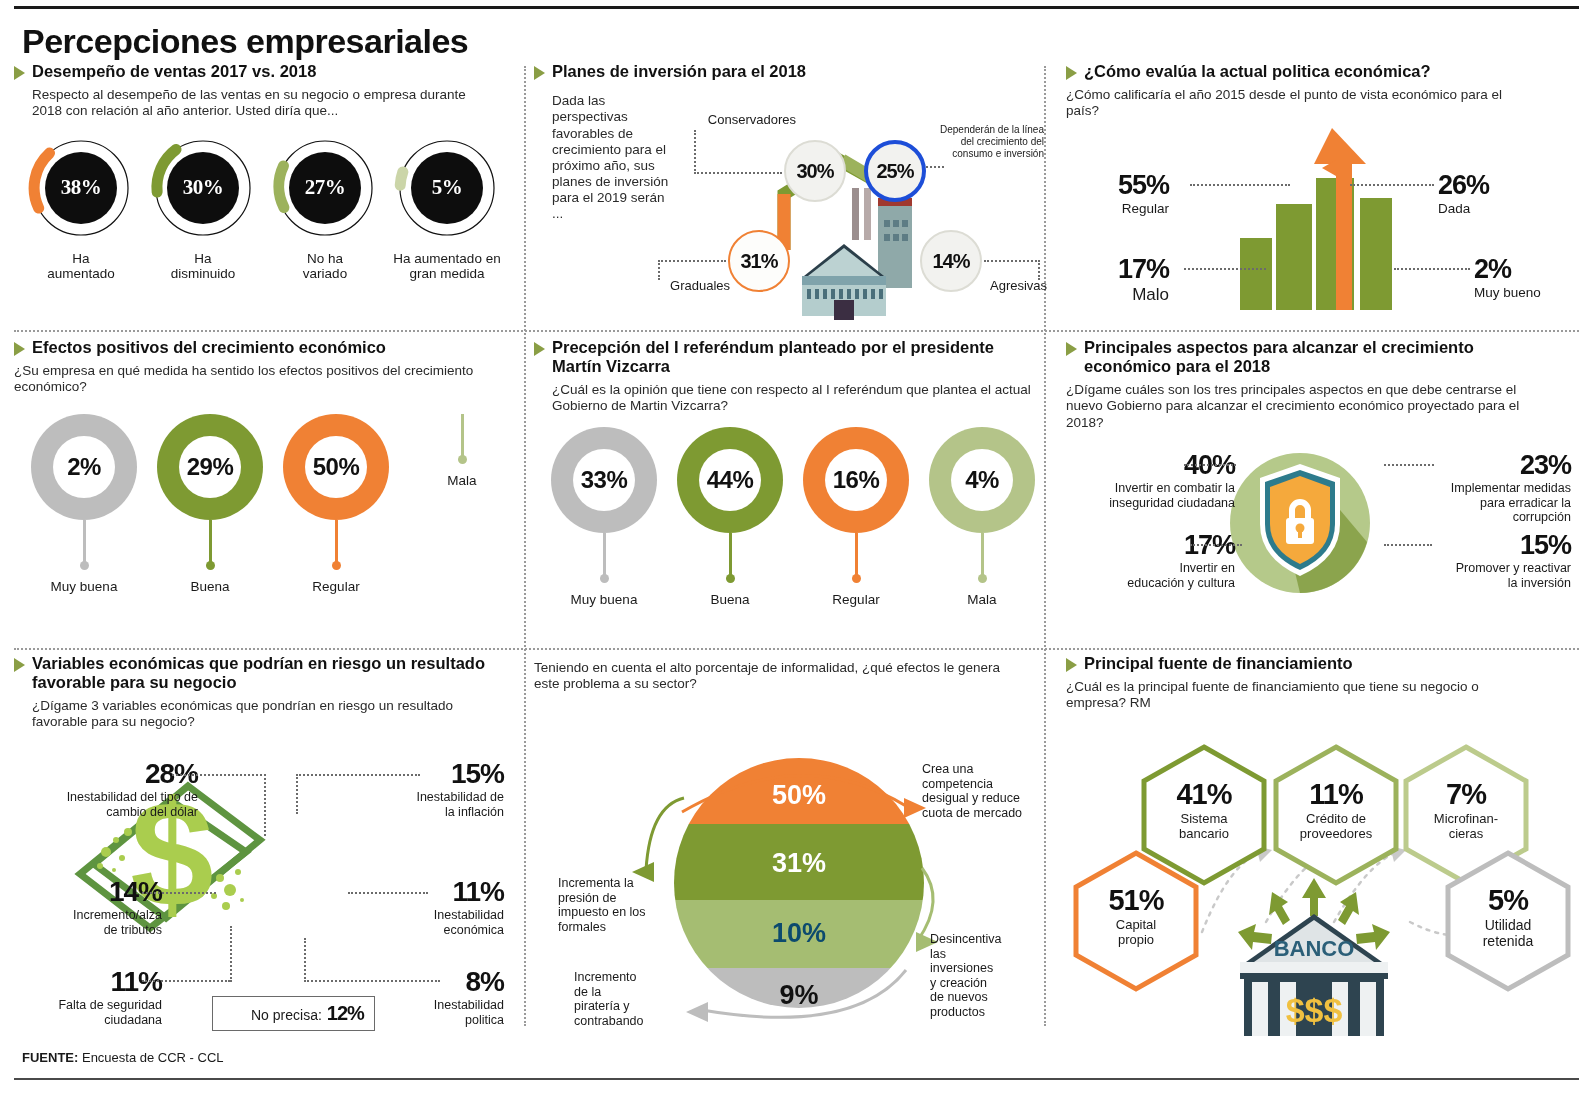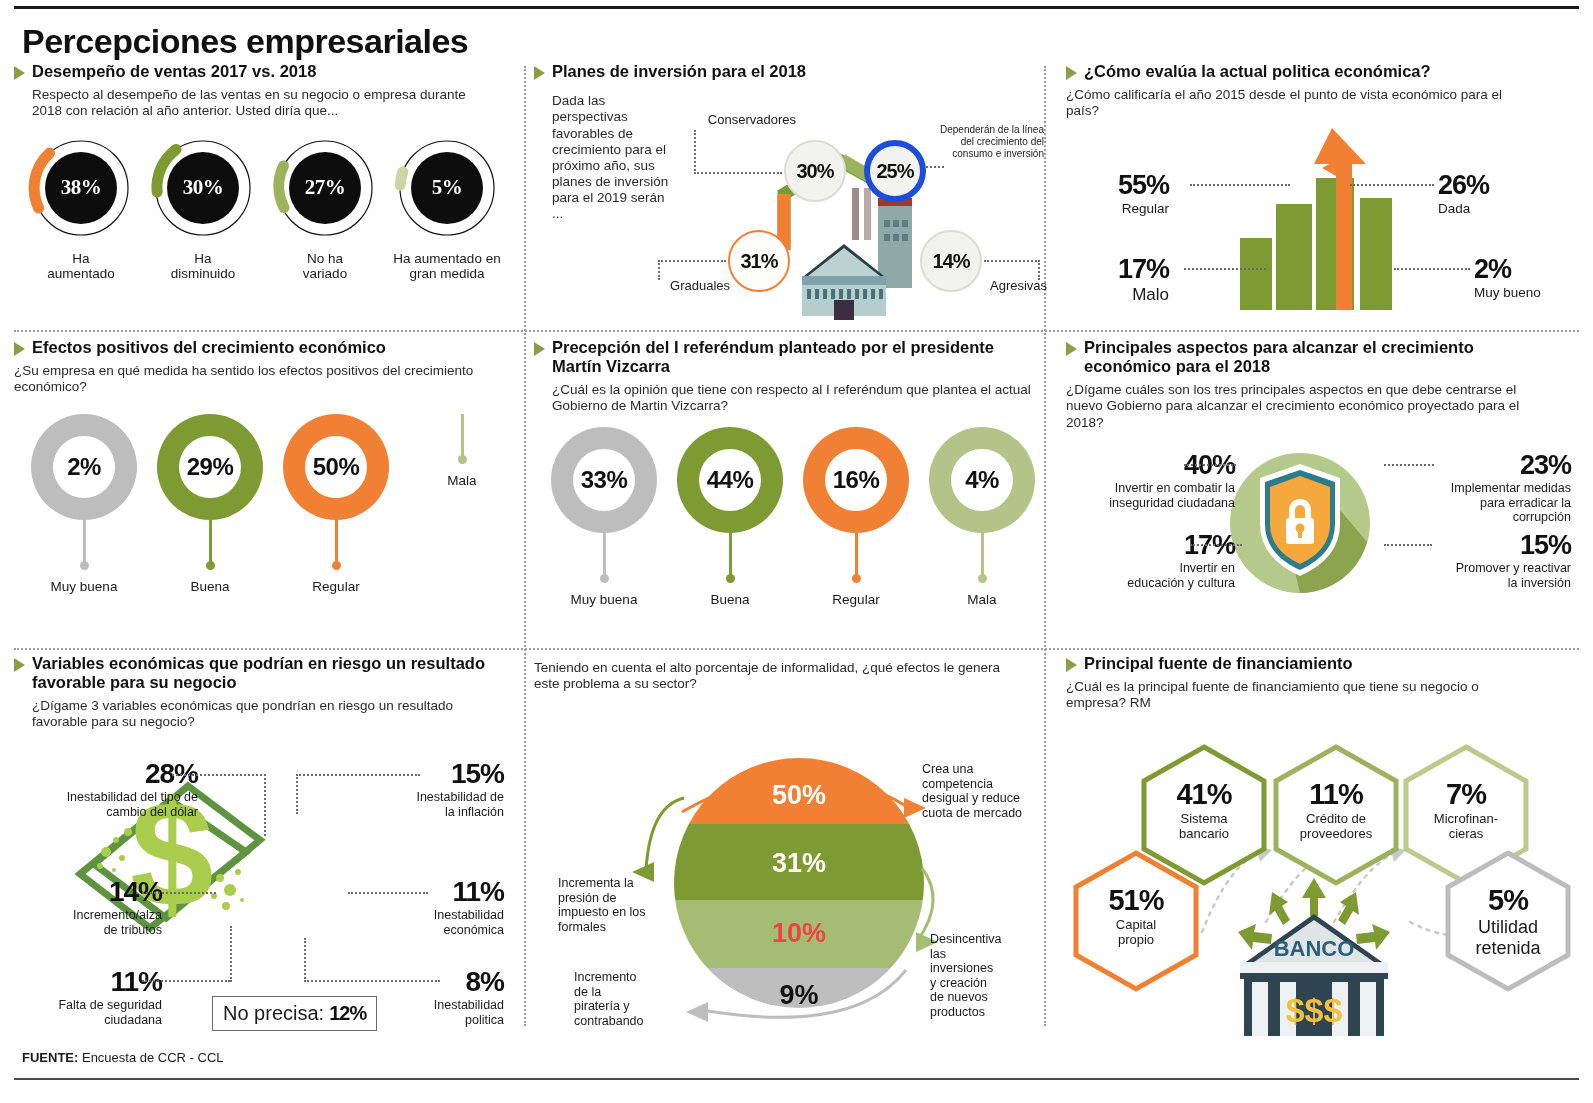--- a/index.html
+++ b/index.html
@@ -199,21 +199,21 @@
             <rect x="89" y="107" width="4" height="10"></rect>
           <rect x="97" y="107" width="4" height="10"></rect>
             <rect x="105" y="107" width="4" height="10"></rect>
         </g>
         <rect x="60" y="118" width="20" height="20" fill="#3b2e42"></rect>
       </svg>
 
       <div class="abs" style="left:250px; top:78px; width:62px; height:62px; border-radius:50%; background:#f2f2ef; border:2px solid #dcdcd4; display:flex; align-items:center; justify-content:center;">
         <span class="pct" style="font-size:20px;">30%</span>
       </div>
-      <div class="abs" style="left:330px; top:78px; width:62px; height:62px; border-radius:50%; background:#f2f2ef; border:6px solid #1d4ed8; display:flex; align-items:center; justify-content:center;">
+      <div class="abs" style="left:330px; top:78px; width:62px; height:62px; border-radius:50%; background:#f2f2ef; border:4px solid #1d4ed8; display:flex; align-items:center; justify-content:center;">
         <span class="pct" style="font-size:20px;">25%</span>
       </div>
       <div class="abs" style="left:194px; top:168px; width:62px; height:62px; border-radius:50%; background:#fdfdfb; border:2px solid #F08134; display:flex; align-items:center; justify-content:center;">
         <span class="pct" style="font-size:20px;">31%</span>
       </div>
       <div class="abs" style="left:386px; top:168px; width:62px; height:62px; border-radius:50%; background:#f2f2ef; border:2px solid #dcdcd4; display:flex; align-items:center; justify-content:center;">
         <span class="pct" style="font-size:20px;">14%</span>
       </div>
 
       <div class="abs lbl" style="left:142px; top:50px; width:120px; text-align:right; font-size:13px;">Conservadores</div>
@@ -479,21 +479,21 @@
       <div class="dots-v abs" style="left:216px; top:272px; height:56px;"></div>
 
       <div class="abs" style="left:348px; top:312px; width:142px;">
         <div class="pct" style="font-size:28px; text-align:right;">8%</div>
         <div class="lbl" style="text-align:right;">Inestabilidad<br>politica</div>
       </div>
       <div class="dots-h abs" style="left:290px; top:326px; width:136px;"></div>
       <div class="dots-v abs" style="left:290px; top:284px; height:44px;"></div>
 
       <div class="abs" style="left:198px; top:342px; border:1.5px solid #6a6a6a; padding:5px 10px; display:flex; align-items:baseline; gap:5px; background:#fff;">
-        <span style="font-size:20px;">No precisa:</span>
+        <span style="font-size:14px;margin-left:28px;">No precisa:</span>
         <span class="pct" style="font-size:20px;">12%</span>
       </div>
     </div>
 
     <div class="cell col2 row3">
       <div class="sec-sub" style="max-width:470px;">Teniendo en cuenta el alto porcentaje de informalidad, ¿qué efectos le genera este problema a su sector?</div>
 
       <svg class="abs" width="250" height="262" viewBox="0 0 250 262" style="left:140px; top:98px;">
         <defs>
           <clipPath id="sphereClip">
@@ -503,21 +503,21 @@
         <g clip-path="url(#sphereClip)">
           <rect x="0" y="0" width="250" height="72" fill="#F08134"></rect>
           <rect x="0" y="72" width="250" height="76" fill="#7E9A32"></rect>
           <rect x="0" y="148" width="250" height="68" fill="#A5BD72"></rect>
           <rect x="0" y="216" width="250" height="60" fill="#BDBDBD"></rect>
         </g>
       </svg>
       <div class="abs" style="left:140px; top:98px; width:250px; height:262px;">
         <div class="abs" style="left:0; top:28px; width:250px; text-align:center; color:#fff; font-weight:bold; font-size:27px;">50%</div>
         <div class="abs" style="left:0; top:96px; width:250px; text-align:center; color:#fff; font-weight:bold; font-size:27px;">31%</div>
-        <div class="abs" style="left:0; top:166px; width:250px; text-align:center; color:#ef4444; font-weight:bold; font-size:27px;">10%</div>
+        <div class="abs" style="left:0; top:166px; width:250px; text-align:center; color:#0c4a6e; font-weight:bold; font-size:27px;">10%</div>
         <div class="abs" style="left:0; top:228px; width:250px; text-align:center; color:#111; font-weight:bold; font-size:27px;">9%</div>
       </div>
 
       <svg class="abs" width="500" height="290" viewBox="0 0 500 290" style="left:20px; top:86px; pointer-events:none;">
         <path d="M 128 72 Q 248 2 352 66" fill="none" stroke="#F08134" stroke-width="3"></path>
         <polygon points="350,58 372,68 350,78" fill="#F08134"></polygon>
         <path d="M 130 58 Q 96 66 92 130" fill="none" stroke="#7E9A32" stroke-width="3"></path>
         <polygon points="100,122 78,132 100,142" fill="#7E9A32"></polygon>
         <path d="M 368 128 Q 392 160 364 200" fill="none" stroke="#A5BD72" stroke-width="3"></path>
         <polygon points="362,192 384,202 362,212" fill="#A5BD72"></polygon>
@@ -587,21 +587,21 @@
           <div class="pct" style="font-size:29px;">51%</div>
           <div class="lbl" style="font-size:13px;">Capital<br>propio</div>
         </div>
       </div>
       <div class="abs" style="left:386px; top:194px;">
         <svg width="136" height="146" viewBox="0 0 136 146">
             <polygon points="68,5 128,39 128,107 68,141 8,107 8,39" fill="#fff" stroke="#BDBDBD" stroke-width="5"></polygon>
           </svg>
         <div class="abs" style="left:0; top:36px; width:136px; text-align:center;">
           <div class="pct" style="font-size:29px;">5%</div>
-          <div class="lbl" style="font-size:18px;">Utilidad<br>retenida</div>
+          <div class="lbl" style="font-size:14px;">Utilidad<br>retenida</div>
         </div>
       </div>
 
       <svg class="abs" width="200" height="160" viewBox="0 0 200 160" style="left:160px; top:222px;">
         <g fill="#7E9A32">
           <polygon points="100,2 112,22 104,22 104,40 96,40 96,22 88,22"></polygon>
           <polygon points="58,16 74,26 68,30 76,44 69,49 61,35 55,39"></polygon>
           <polygon points="142,16 126,26 132,30 124,44 131,49 139,35 145,39"></polygon>
           <polygon points="24,56 42,48 40,56 58,58 57,68 39,66 38,74"></polygon>
           <polygon points="176,56 158,48 160,56 142,58 143,68 161,66 162,74"></polygon>

